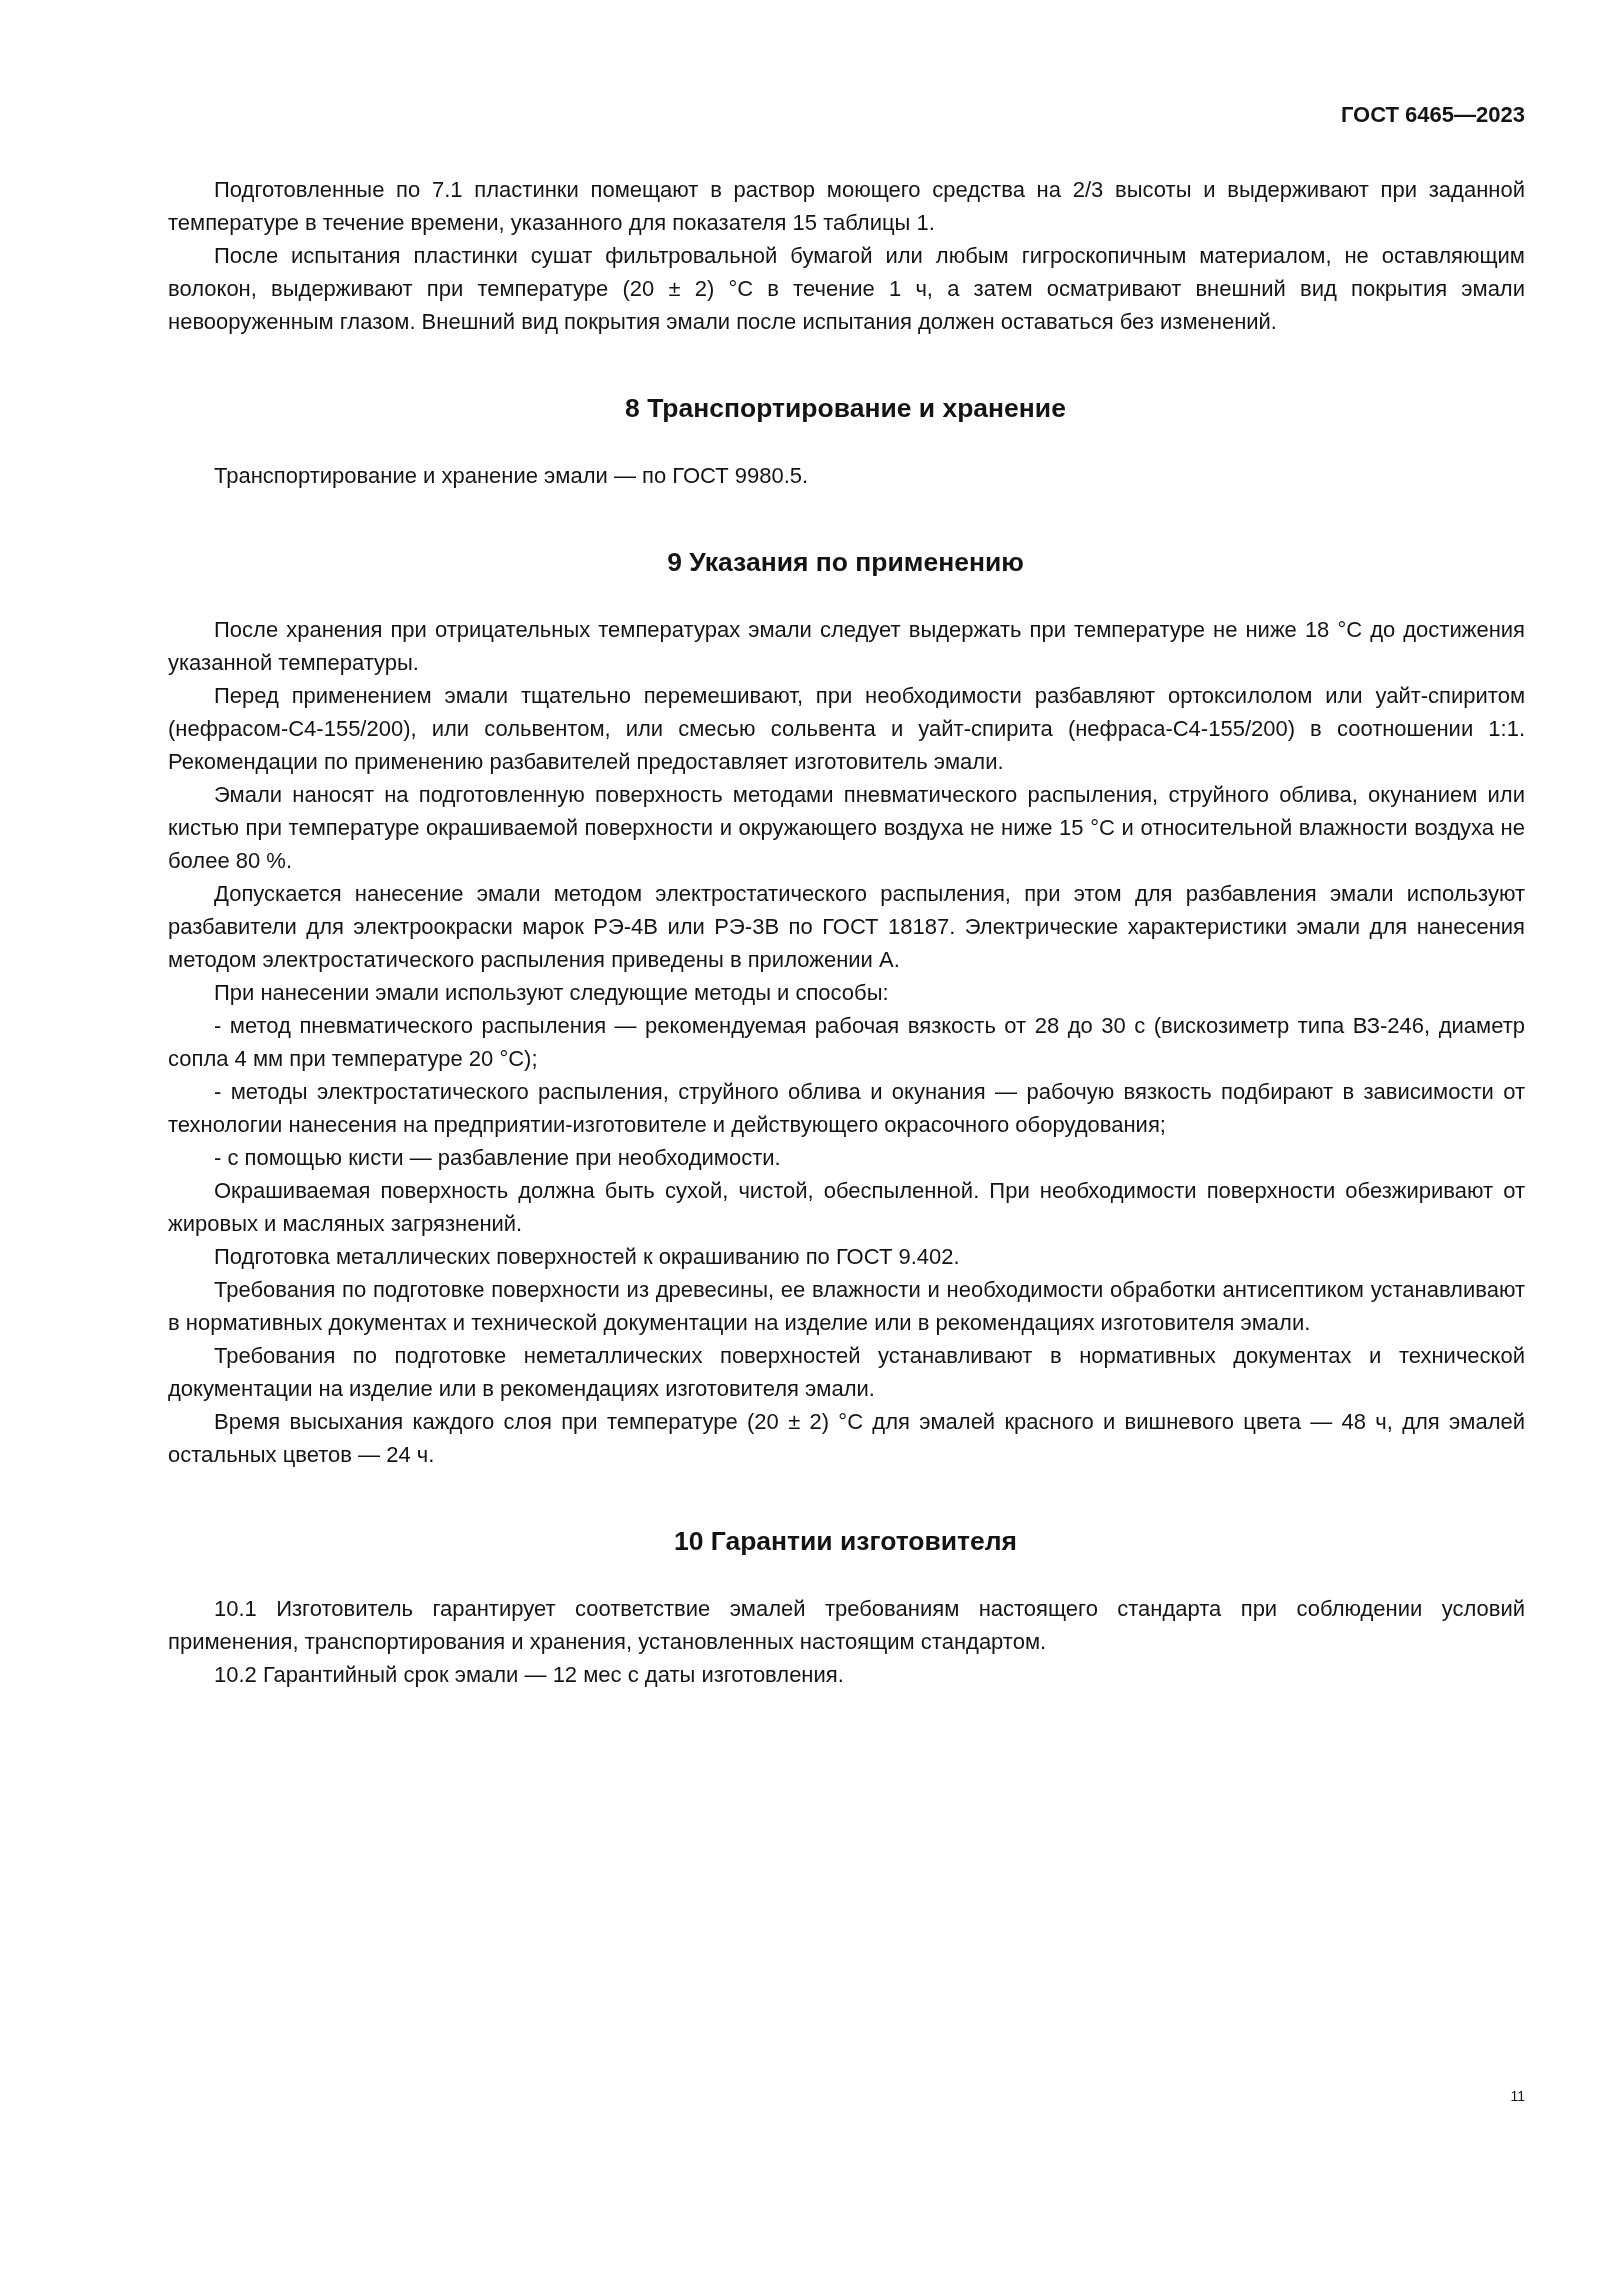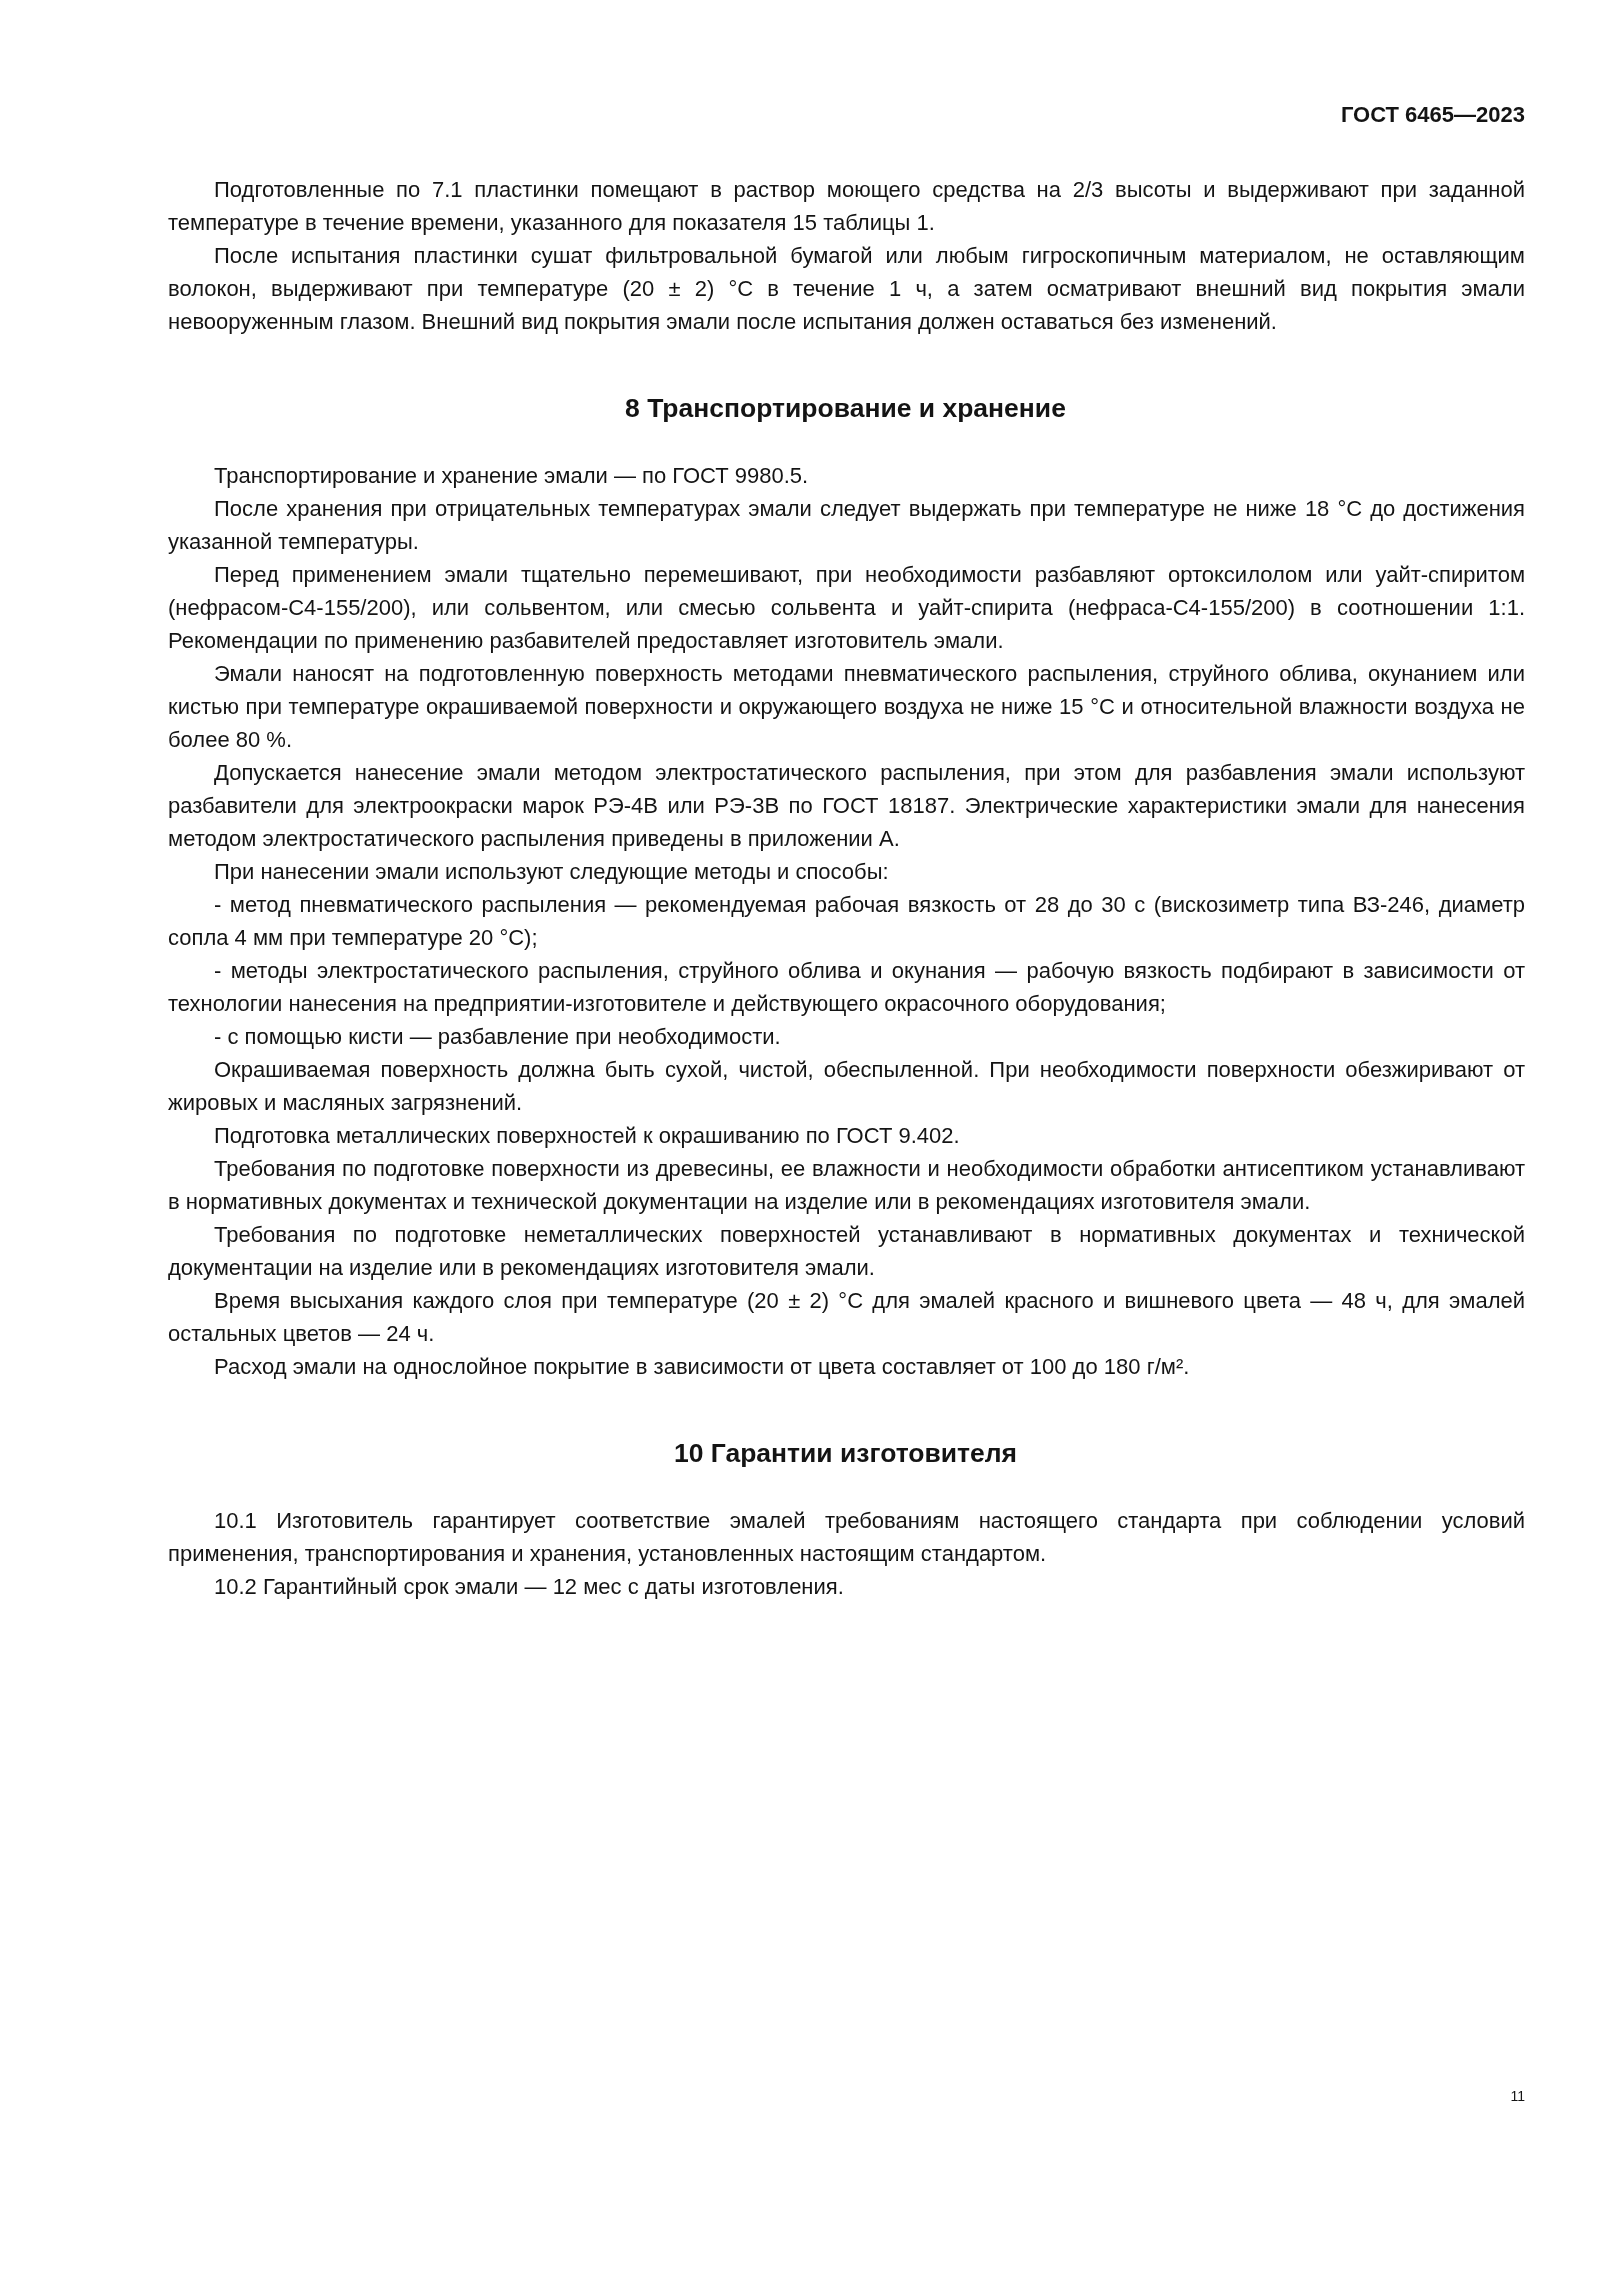--- a/index.html
+++ b/index.html
@@ -59,35 +59,35 @@
 
     <div class="doc-number">ГОСТ 6465—2023</div>
 
     <p class="para">Подготовленные по 7.1 пластинки помещают в раствор моющего средства на 2/3 высоты и выдерживают при заданной температуре в течение времени, указанного для показателя 15 таблицы 1.</p>
     <p class="para">После испытания пластинки сушат фильтровальной бумагой или любым гигроскопичным материалом, не оставляющим волокон, выдерживают при температуре (20 ± 2) °С в течение 1 ч, а затем осматривают внешний вид покрытия эмали невооруженным глазом. Внешний вид покрытия эмали после испытания должен оставаться без изменений.</p>
 
     <h2 class="heading">8  Транспортирование и хранение</h2>
 
     <p class="para">Транспортирование и хранение эмали — по ГОСТ 9980.5.</p>
 
+    <h2 class="heading">9  Указания по применению</h2>
 
     <p class="para">После хранения при отрицательных температурах эмали следует выдержать при температуре не ниже 18 °С до достижения указанной температуры.</p>
     <p class="para">Перед применением эмали тщательно перемешивают, при необходимости разбавляют ортоксилолом или уайт-спиритом (нефрасом-С4-155/200), или сольвентом, или смесью сольвента и уайт-спирита (нефраса-С4-155/200) в соотношении 1:1. Рекомендации по применению разбавителей предоставляет изготовитель эмали.</p>
     <p class="para">Эмали наносят на подготовленную поверхность методами пневматического распыления, струйного облива, окунанием или кистью при температуре окрашиваемой поверхности и окружающего воздуха не ниже 15 °С и относительной влажности воздуха не более 80 %.</p>
     <p class="para">Допускается нанесение эмали методом электростатического распыления, при этом для разбавления эмали используют разбавители для электроокраски марок РЭ-4В или РЭ-3В по ГОСТ 18187. Электрические характеристики эмали для нанесения методом электростатического распыления приведены в приложении А.</p>
     <p class="para">При нанесении эмали используют следующие методы и способы:</p>
     <p class="para">- метод пневматического распыления — рекомендуемая рабочая вязкость от 28 до 30 с (вискозиметр типа ВЗ-246, диаметр сопла 4 мм при температуре 20 °С);</p>
     <p class="para">- методы электростатического распыления, струйного облива и окунания — рабочую вязкость подбирают в зависимости от технологии нанесения на предприятии-изготовителе и действующего окрасочного оборудования;</p>
     <p class="para">- с помощью кисти — разбавление при необходимости.</p>
     <p class="para">Окрашиваемая поверхность должна быть сухой, чистой, обеспыленной. При необходимости поверхности обезжиривают от жировых и масляных загрязнений.</p>
     <p class="para">Подготовка металлических поверхностей к окрашиванию по ГОСТ 9.402.</p>
     <p class="para">Требования по подготовке поверхности из древесины, ее влажности и необходимости обработки антисептиком устанавливают в нормативных документах и технической документации на изделие или в рекомендациях изготовителя эмали.</p>
     <p class="para">Требования по подготовке неметаллических поверхностей устанавливают в нормативных документах и технической документации на изделие или в рекомендациях изготовителя эмали.</p>
     <p class="para">Время высыхания каждого слоя при температуре (20 ± 2) °С для эмалей красного и вишневого цвета — 48 ч, для эмалей остальных цветов — 24 ч.</p>
-    <p class="para">Расход эмали на однослойное покрытие в зависимости от цвета составляет от 100 до 180 г/м².</p>
 
     <h2 class="heading">10  Гарантии изготовителя</h2>
 
     <p class="para">10.1 Изготовитель гарантирует соответствие эмалей требованиям настоящего стандарта при соблюдении условий применения, транспортирования и хранения, установленных настоящим стандартом.</p>
     <p class="para">10.2 Гарантийный срок эмали — 12 мес с даты изготовления.</p>
 
   </div>
 
   <div class="page-number">11</div>
 </div>

